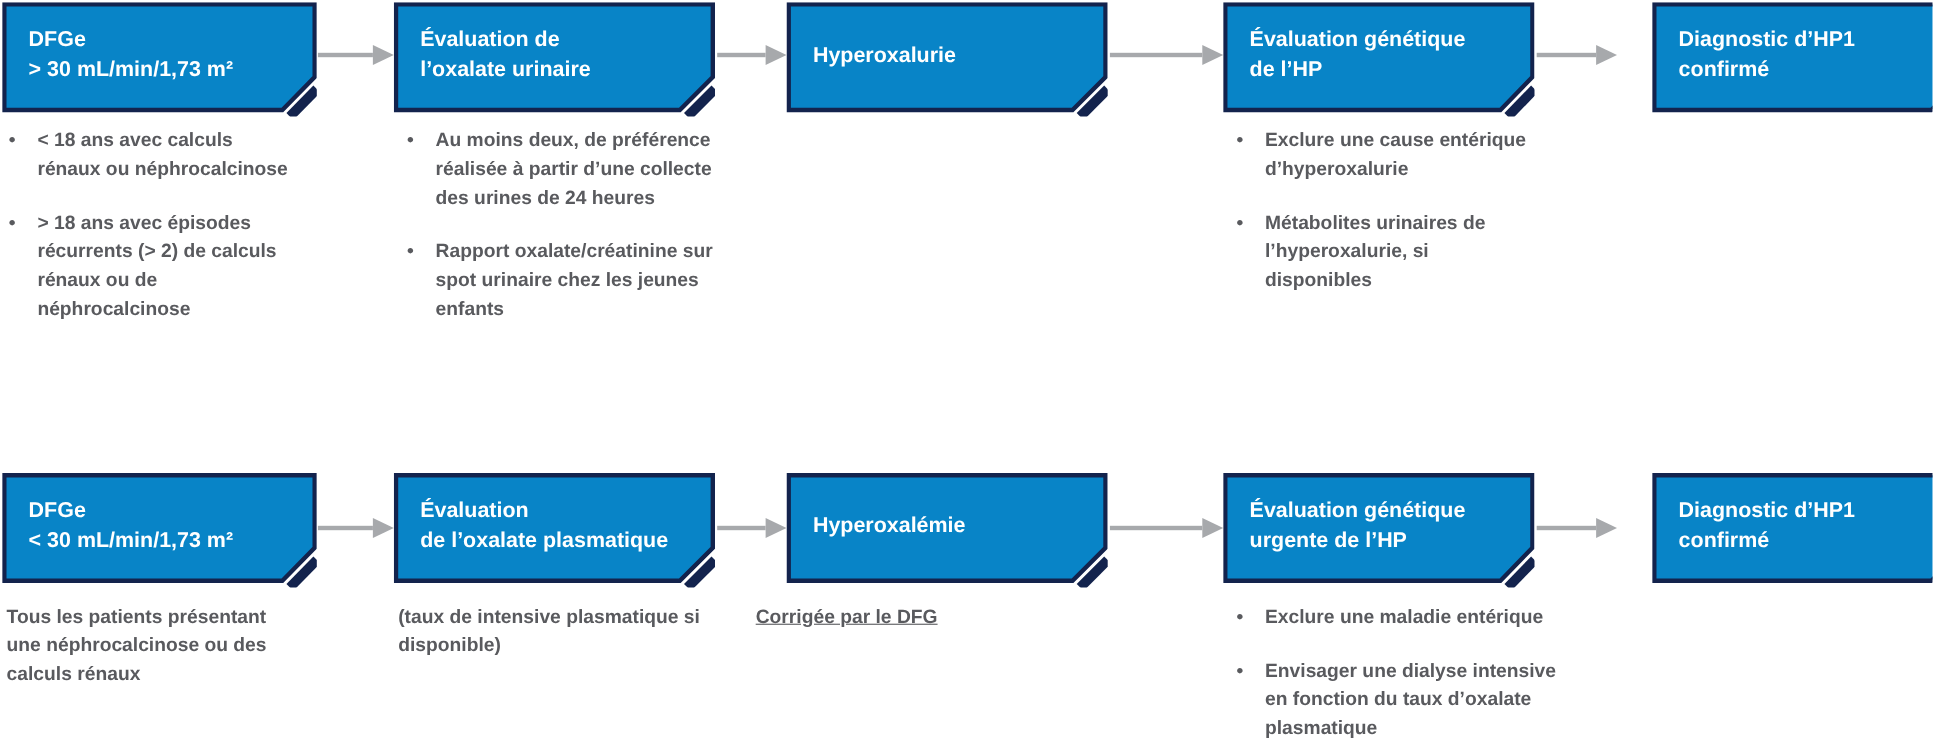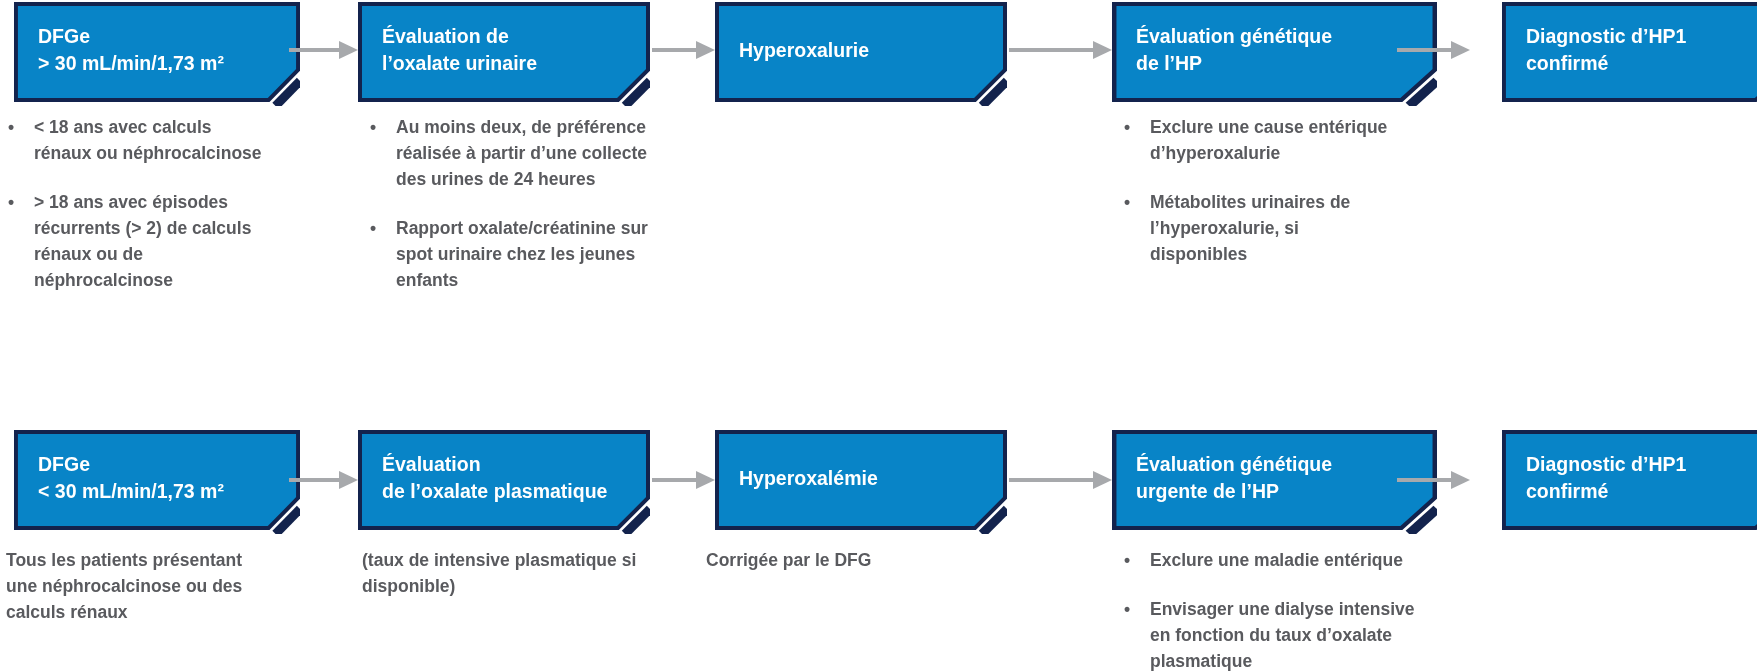--- a/index.html
+++ b/index.html
@@ -8,24 +8,24 @@
     width:1757px; height:671px;
     background:#ffffff;
     font-family:"Liberation Sans","DejaVu Sans",sans-serif;
     overflow:hidden;
   }
 
   
   .box { position:absolute; height:100px; }
   .r1 { top:2px; }
   .r2 { top:430px; }
-  .c1 { left:2px;    width:286px;margin-left:12px; }
+  .c1 { left:2px;    width:286px; }
   .c2 { left:358px;  width:292px; }
   .c3 { left:715px;  width:292px; }
-  .c4 { left:1112px; width:283px;padding-left:42px; }
+  .c4 { left:1112px; width:283px; }
   .c5 { left:1502px; width:285px; }
 
   .box-shape { position:absolute; left:0; top:0; width:100%; height:104px; display:block; }
   .box-shape .fill  { fill:#0884c7; stroke:#13234d; stroke-width:4; stroke-linejoin:miter; }
   .box-shape .wedge { stroke:#13234d; stroke-width:9; }
 
   .box-title {
     position:absolute; left:0; top:0; width:100%; height:100px;
     box-sizing:border-box;
     display:flex; flex-direction:column; justify-content:center;
@@ -54,21 +54,21 @@
     color:#595a5e; font-weight:bold;
     font-size:17.5px; line-height:26px;
   }
   .nr1 { top:114px; }
   .nr2 { top:547px; }
   .n-r1c1 { left:8px;    width:256px; }
   .n-r1c2 { left:370px;  width:300px; }
   .n-r1c4 { left:1124px; width:276px; }
   .n-r2c1 { left:6px;    width:268px; }
   .n-r2c2 { left:362px;  width:288px; }
-  .n-r2c3 { left:706px;  width:288px; }
+  .n-r2c3 { left:687px;  width:288px;text-decoration:underline; }
   .n-r2c4 { left:1124px; width:300px; }
 
   .bullet-item { display:flex; align-items:flex-start; }
   .bullet-item + .bullet-item { margin-top:23px; }
   .bullet-item .dot { flex:0 0 26px; width:26px; }
 </style>
 </head>
 <body>
 
 <div id="canvas">

